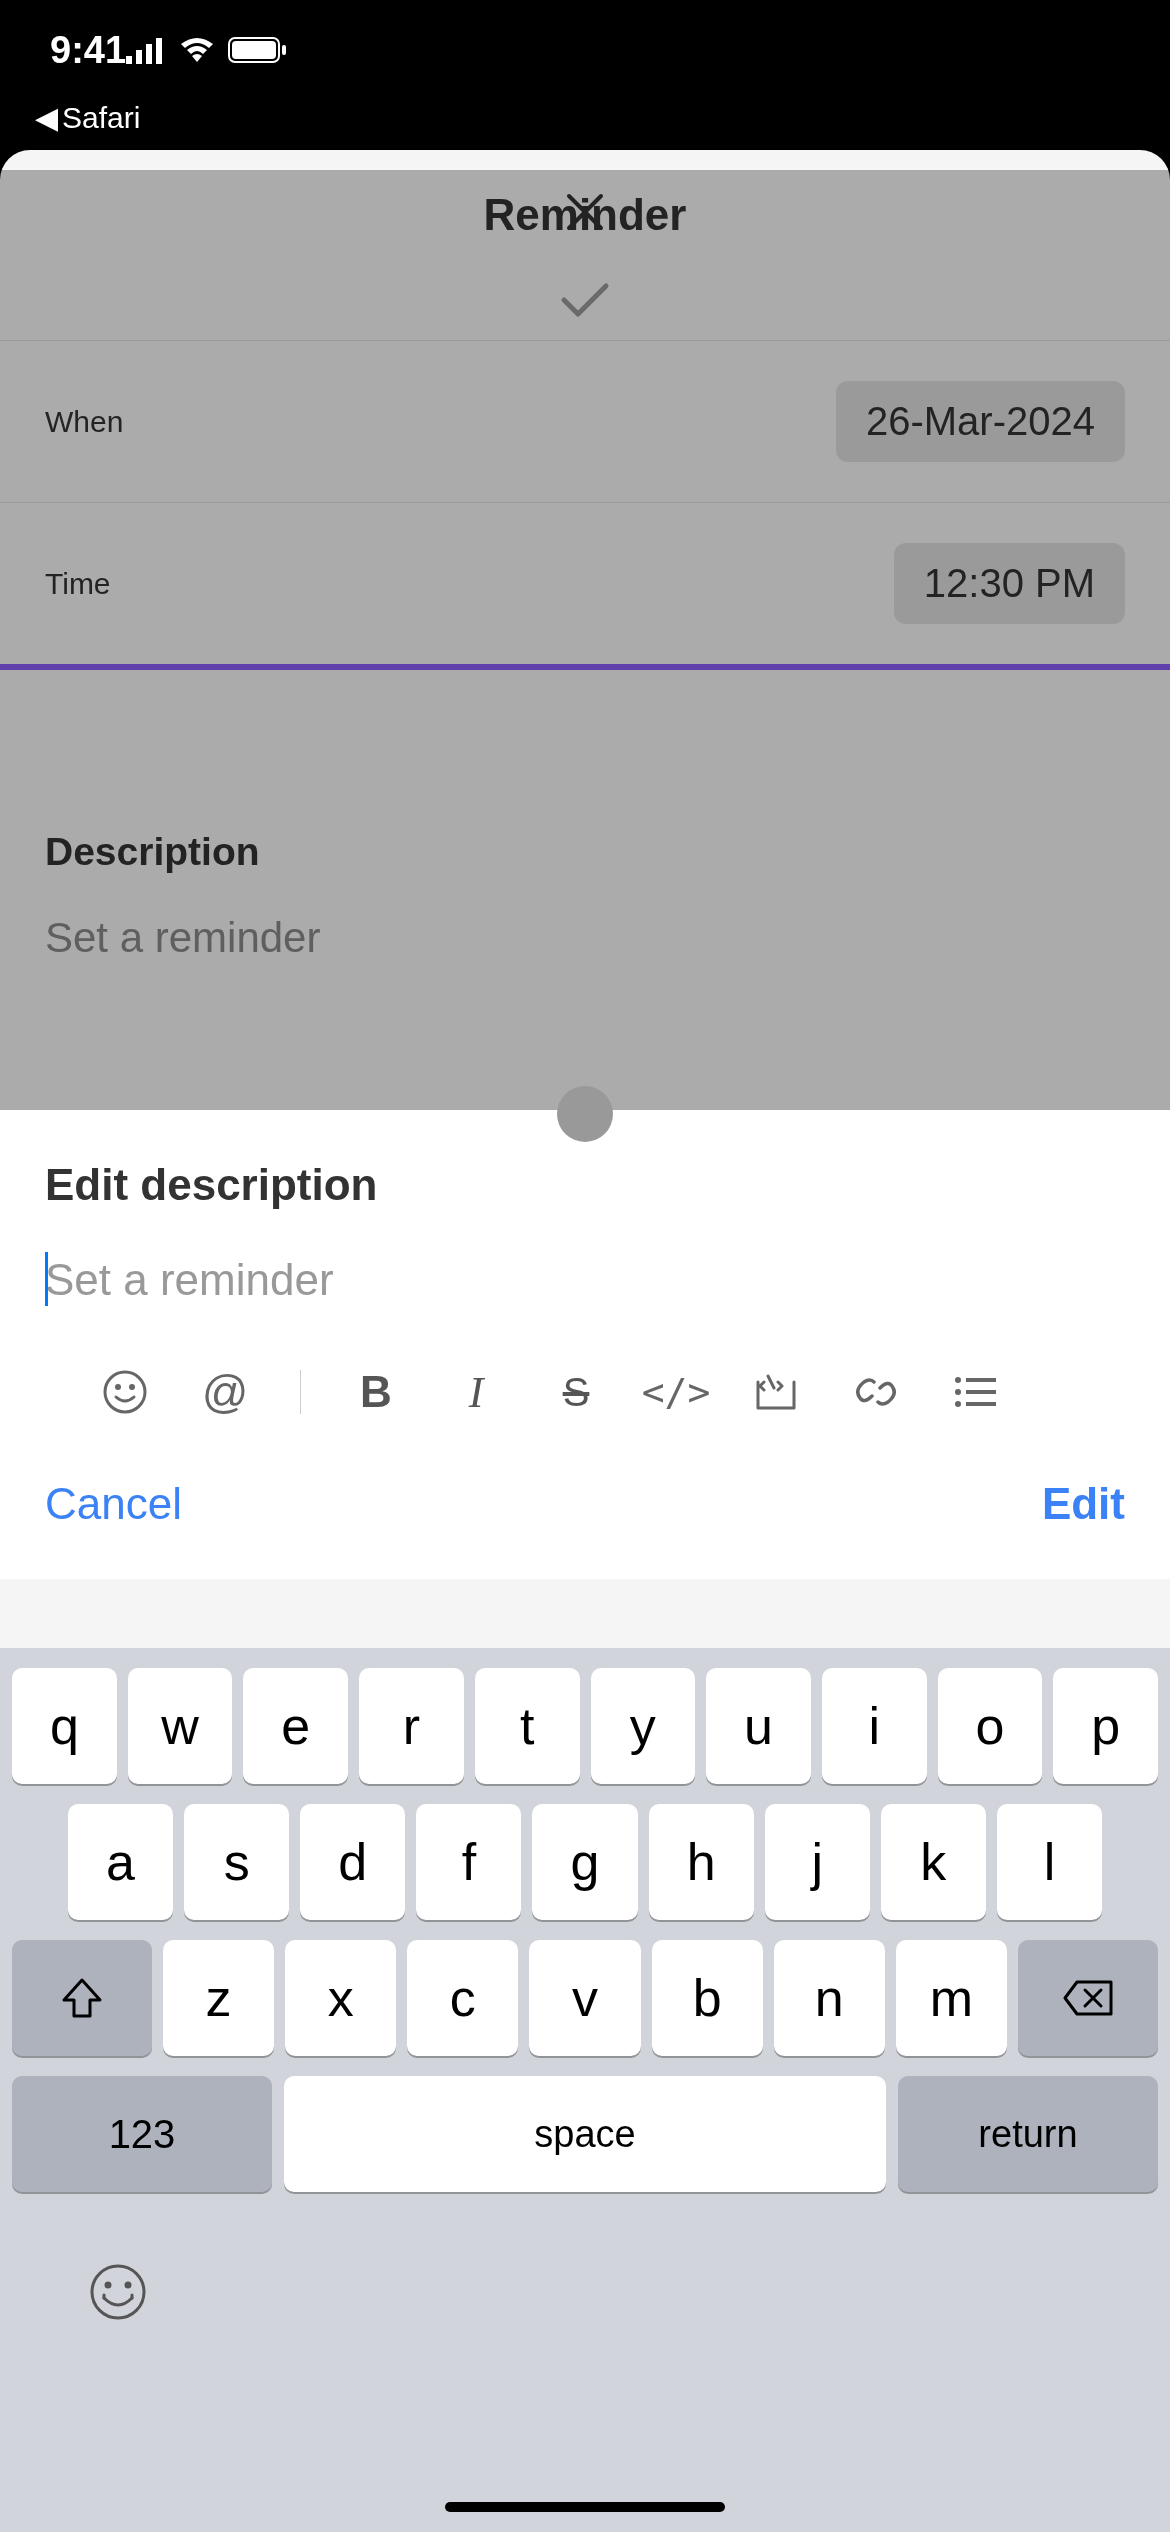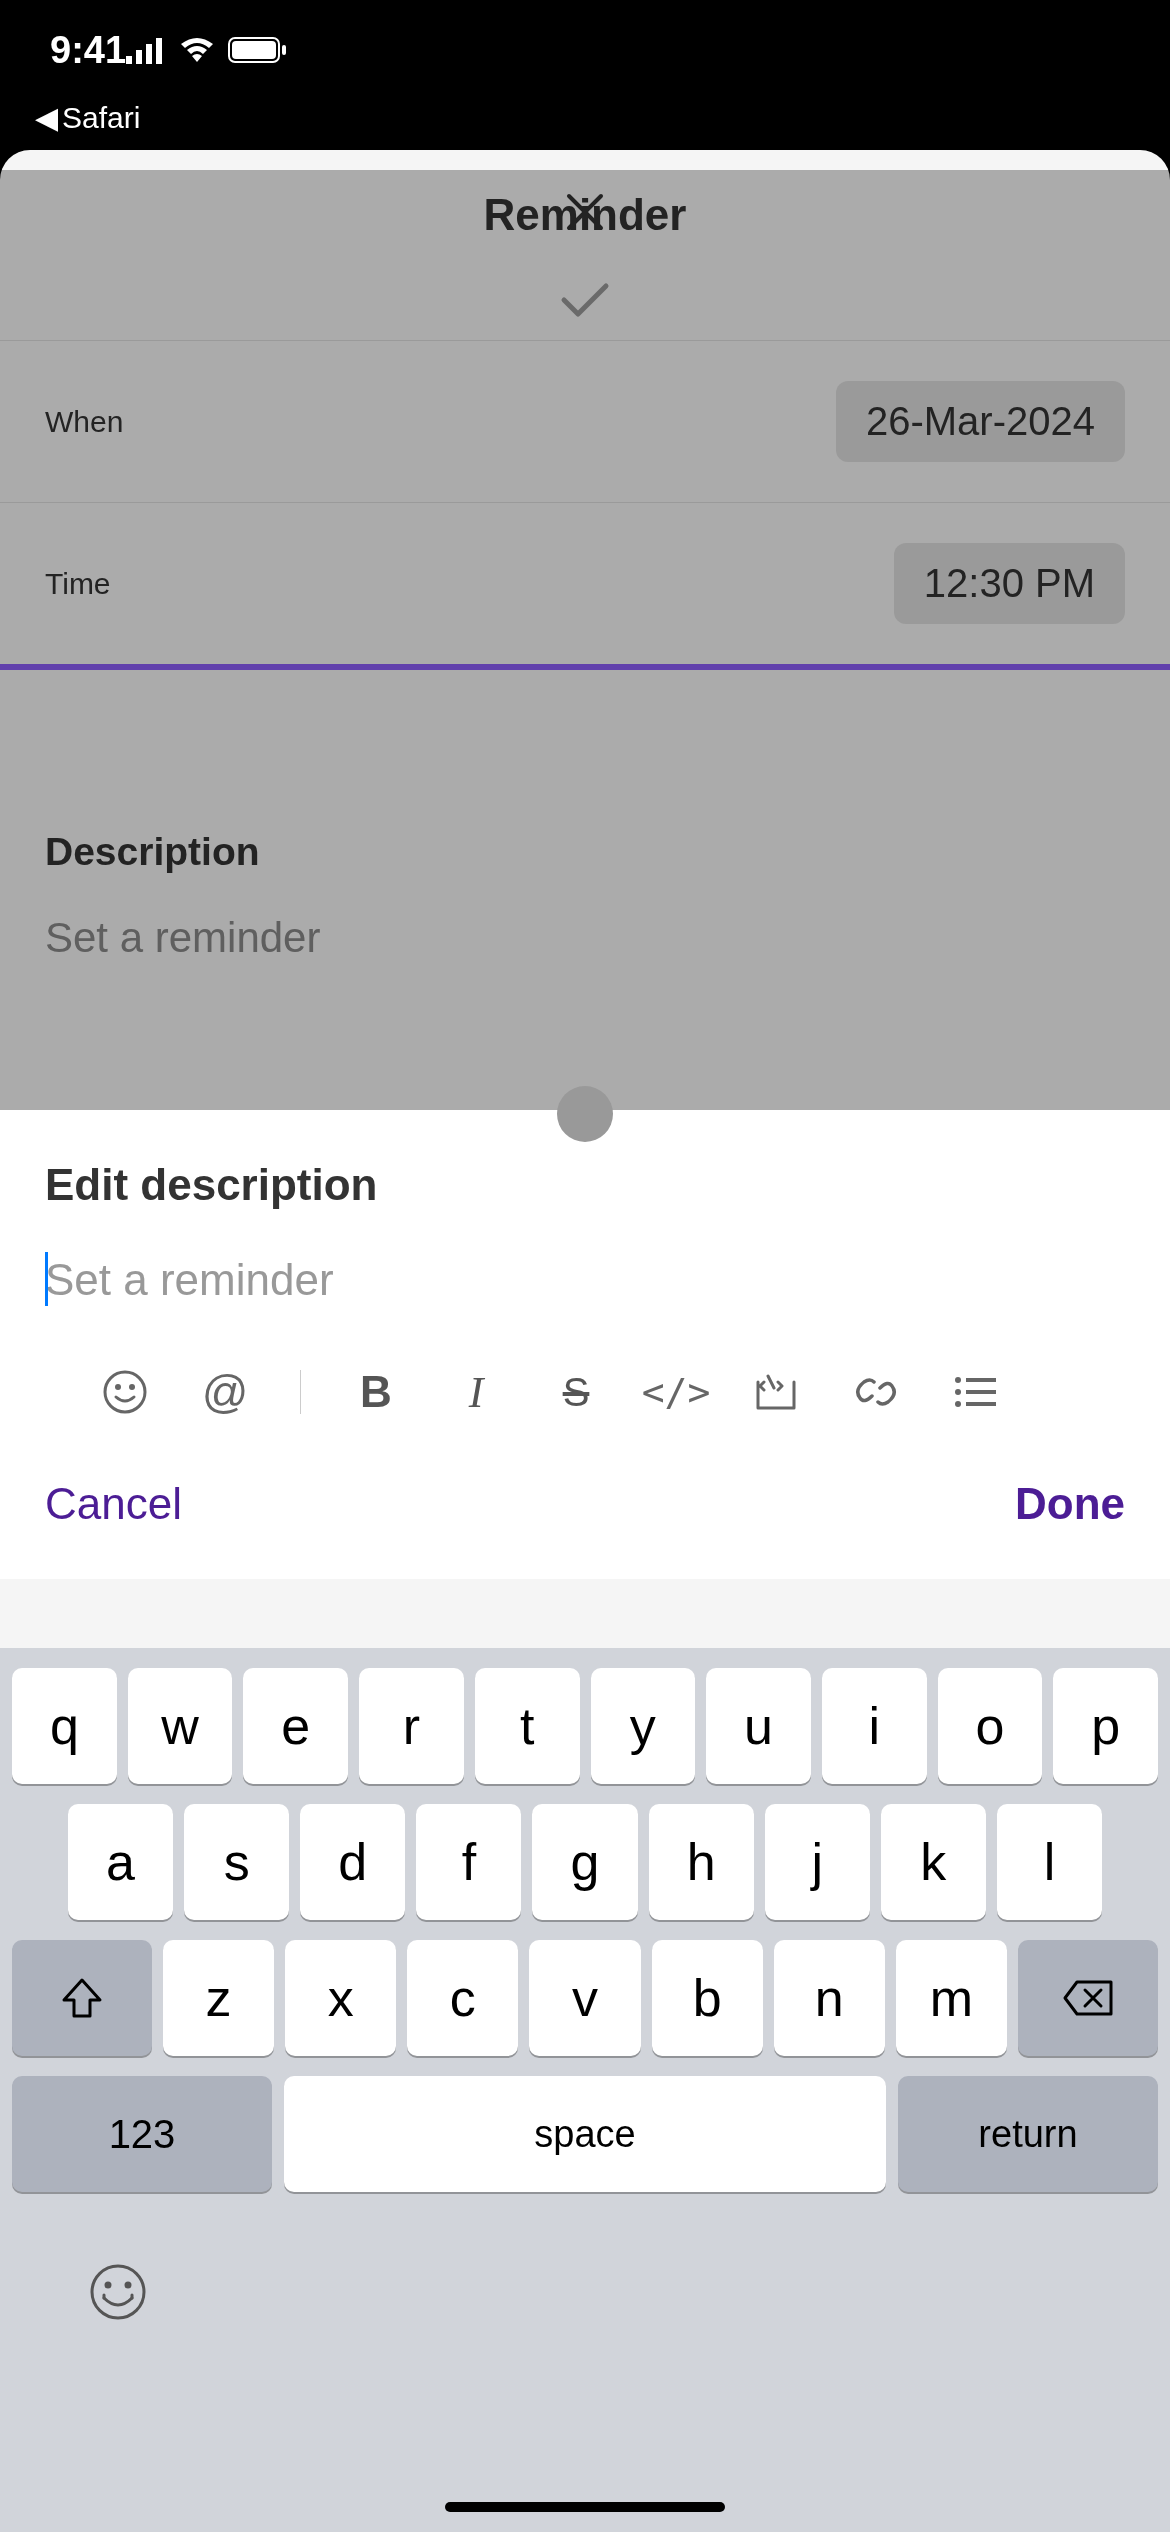--- a/index.html
+++ b/index.html
@@ -40,21 +40,21 @@
     .cursor { position: absolute; left: 45px; top: 12px; width: 3px; height: 54px; background: #007aff; }
     
     .toolbar { display: flex; align-items: center; gap: 50px; padding: 20px 100px 40px; }
     .toolbar-icon { color: #666; display: flex; align-items: center; justify-content: center; width: 50px; }
     .toolbar-divider { width: 1px; height: 44px; background: #ccc; }
     .toolbar-bold { font-size: 44px; font-weight: 800; color: #555; }
     .toolbar-italic { font-size: 44px; font-style: italic; font-family: serif; color: #555; }
     .toolbar-strike { font-size: 40px; text-decoration: line-through; color: #555; }
     
     .action-row { display: flex; justify-content: space-between; padding: 20px 45px 30px; }
-    .action-btn { font-size: 44px; color: #4c1d95; font-weight: 500; }
+    .action-btn { font-size: 44px; color: #3b82f6; font-weight: 500; }
     .action-btn.done { font-weight: 700; }
     
     
     .keyboard { position: absolute; top: 1648px; left: 0; right: 0; bottom: 0; background: #d1d4da; z-index: 10; padding: 20px 8px 0; }
     .key-row { display: flex; gap: 11px; margin-bottom: 20px; justify-content: center; padding: 0 4px; }
     .key { background: #fff; border-radius: 10px; height: 116px; display: flex; align-items: center; justify-content: center; font-size: 52px; color: #000; box-shadow: 0 2px 0 rgba(0,0,0,0.3); flex: 1; }
     .key-row2 { padding: 0 60px; }
     .key-shift, .key-backspace { background: #adb2bd; flex: 0 0 140px; }
     .key-row4 { gap: 12px; }
     .key-123 { background: #adb2bd; flex: 0 0 260px; font-size: 40px; }
@@ -173,21 +173,21 @@
           <circle cx="4" cy="18" r="3" fill="#666"></circle>
           <rect x="12" y="16" width="30" height="4" fill="#666"></rect>
           <circle cx="4" cy="30" r="3" fill="#666"></circle>
           <rect x="12" y="28" width="30" height="4" fill="#666"></rect>
         </svg>
     </div>
   </div>
 
   <div class="action-row">
     <div class="action-btn">Cancel</div>
-    <div class="action-btn done">Done</div>
+    <div class="action-btn done">Edit</div>
   </div>
 </div>
 
 <div class="keyboard">
   <div class="key-row">
     <div class="key">q</div>
     <div class="key">w</div>
     <div class="key">e</div>
     <div class="key">r</div>
     <div class="key">t</div>

